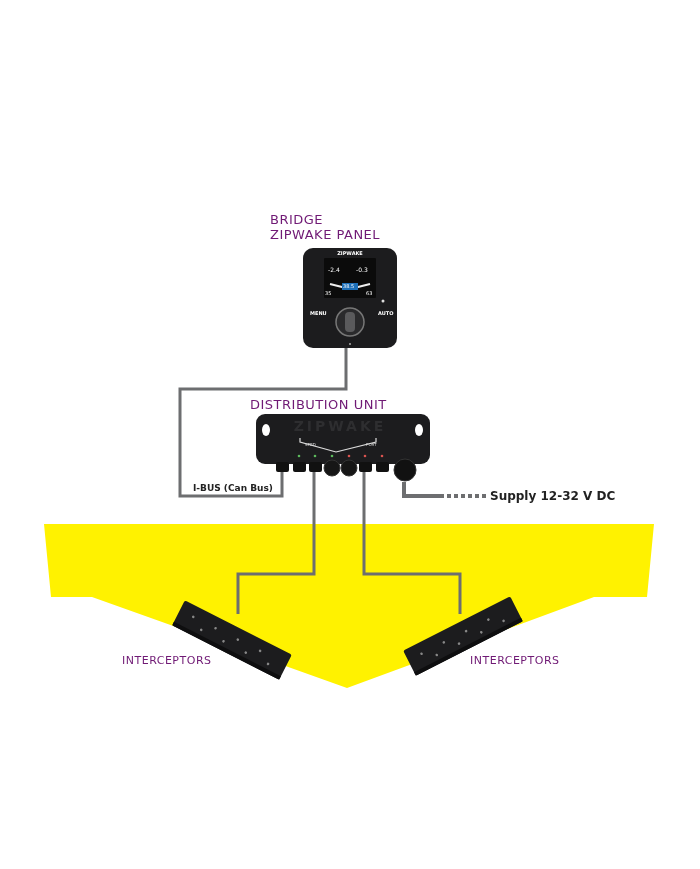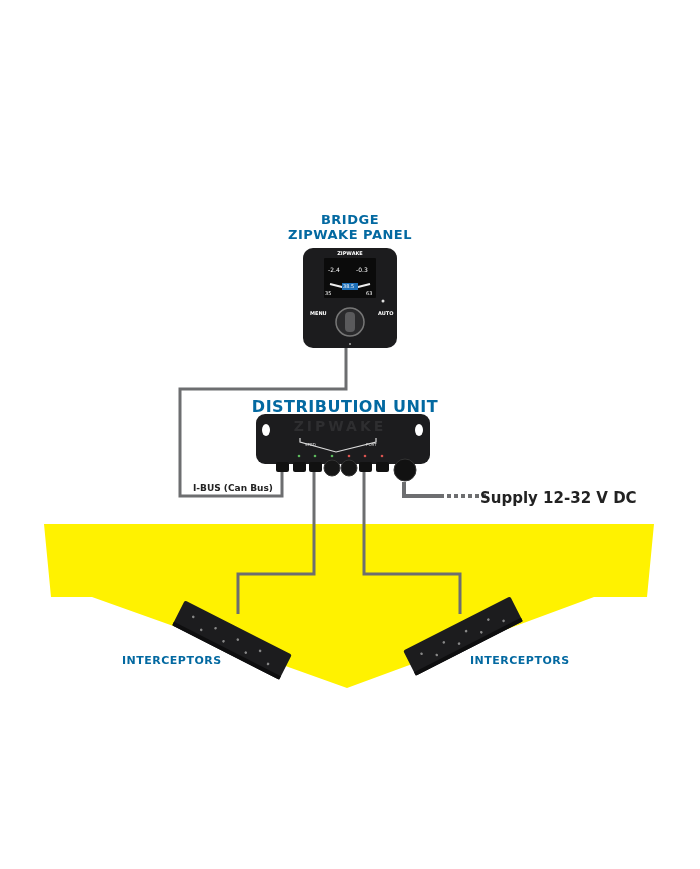--- a/index.html
+++ b/index.html
@@ -1,18 +1,18 @@
 <!DOCTYPE html>
 <html><head>
 <meta charset="utf-8">
 <style>
   html, body { margin:0; padding:0; background:#ffffff; }
   body { width:700px; height:869px; position:relative; overflow:hidden; font-family:"DejaVu Sans", sans-serif; }
   .abs { position:absolute; }
-  .label { position:absolute; font-weight:bold; color:#0369a1; letter-spacing:0.5px; text-align:center; }
+  .label { position:absolute; font-weight:normal; color:#701a75; letter-spacing:0.5px; text-align:left; }
   svg { position:absolute; left:0; top:0; }
   .small-label { position:absolute; font-size:10px; color:#222; font-weight:bold; }
 </style>
 </head>
 <body>
 
 <svg width="700" height="869" viewBox="0 0 700 869">
 
   <polygon points="44,524 654,524 647,597 594,597 347,688 92,597 51,597" fill="#fff200"></polygon>
 
@@ -97,23 +97,23 @@
 
 <div class="abs" style="left:332px; top:250px; width:36px; text-align:center; font-size:5px; color:#fff; font-weight:bold;">ZIPWAKE</div>
 <div class="abs" style="left:328px; top:266px; font-size:6px; color:#fff;">-2.4</div>
 <div class="abs" style="left:356px; top:266px; font-size:6px; color:#fff;">-0.3</div>
 <div class="abs" style="left:343px; top:283px; font-size:5px; color:#fff;">38.5</div>
 <div class="abs" style="left:325px; top:290px; font-size:5px; color:#fff;">35</div>
 <div class="abs" style="left:366px; top:290px; font-size:5px; color:#fff;">63</div>
 <div class="abs" style="left:310px; top:310px; font-size:5px; color:#fff; font-weight:bold;">MENU</div>
 <div class="abs" style="left:378px; top:310px; font-size:5px; color:#fff; font-weight:bold;">AUTO</div>
 
-<div class="label" style="left:250px; top:397px; width:190px; font-size:16px;">DISTRIBUTION UNIT</div>
+<div class="label" style="left:250px; top:397px; width:190px; font-size:13px;">DISTRIBUTION UNIT</div>
 
 <div class="abs" style="left:290px; top:418px; width:100px; text-align:center; font-size:14px; font-weight:bold; color:#2e2e30; letter-spacing:3px;">ZIPWAKE</div>
 <div class="abs" style="left:305px; top:442px; font-size:4px; color:#ddd;">STBD</div>
 <div class="abs" style="left:366px; top:442px; font-size:4px; color:#ddd;">PORT</div>
 
 <div class="small-label" style="left:193px; top:483px; font-size:9px;">I-BUS (Can Bus)</div>
-<div class="small-label" style="left:480px; top:489px; font-size:15px;">Supply 12-32 V DC</div>
+<div class="small-label" style="left:490px; top:489px; font-size:12px;">Supply 12-32 V DC</div>
 
 <div class="label" style="left:122px; top:654px; font-size:11px;">INTERCEPTORS</div>
 <div class="label" style="left:470px; top:654px; font-size:11px;">INTERCEPTORS</div>
 
 </body></html>

